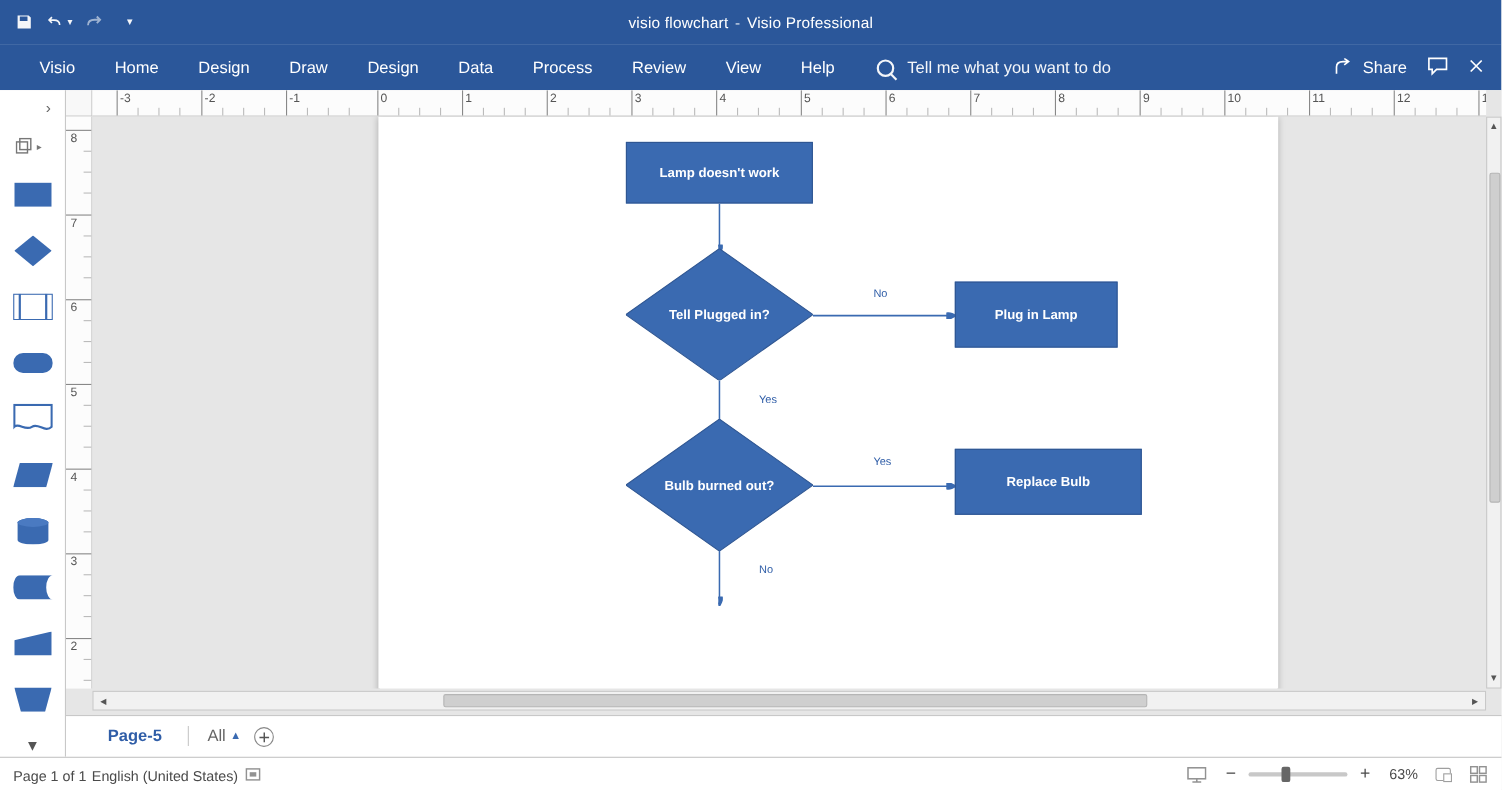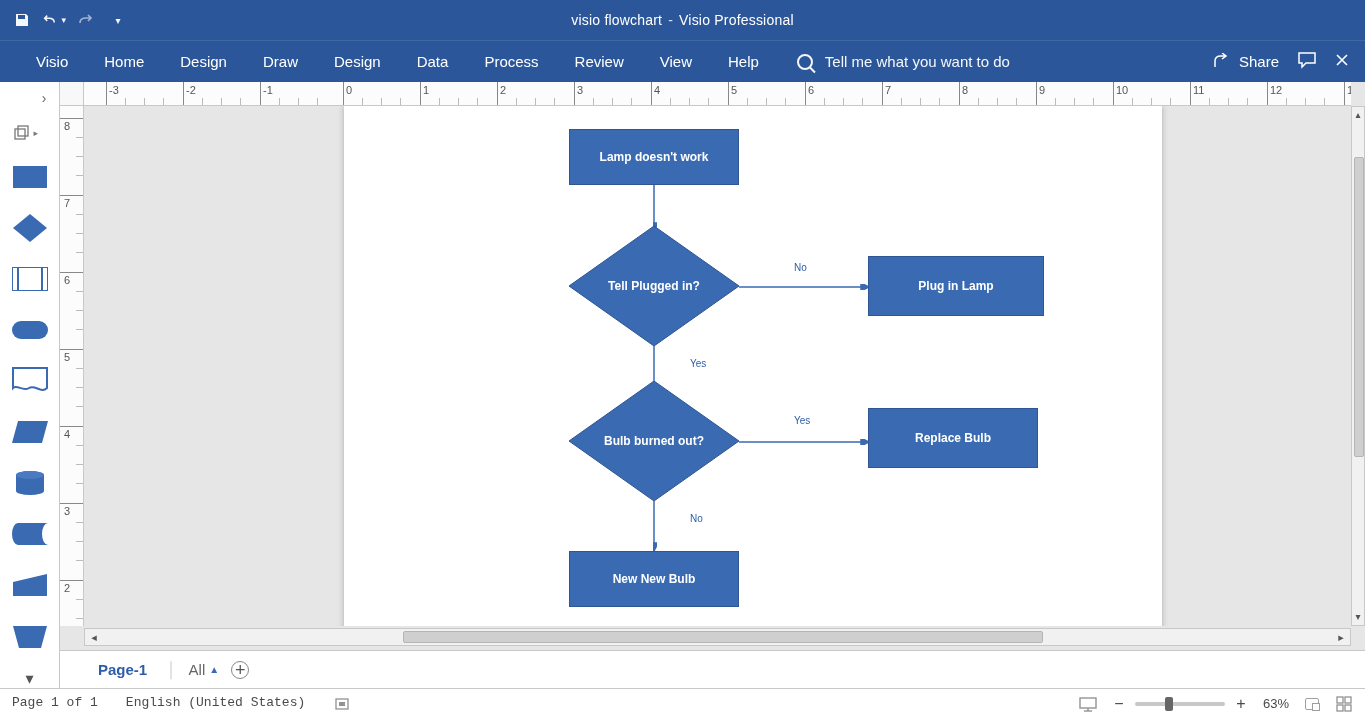--- a/index.html
+++ b/index.html
@@ -231,21 +231,21 @@
   .add-page{cursor:pointer;color:#555;font-size:18px;border:1.5px solid #888;border-radius:50%;width:18px;height:18px;display:flex;align-items:center;justify-content:center;line-height:1;}
 
   
   .statusbar {
     position:absolute;left:0;right:0;bottom:0;height:30px;
     background:#fff;border-top:1px solid var(--border-gray);
     display:flex;align-items:center;
     font-size:13px;color:var(--text-muted);
     padding:0 12px;
   }
-  .statusbar .sb-left{display:flex;align-items:flex-start;gap:28px;font-family:Liberation Mono, monospace;}
+  .statusbar .sb-left{display:flex;align-items:flex-end;gap:5px;}
   .statusbar .sb-right{margin-left:auto;display:flex;align-items:center;gap:14px;}
   .zoom-slider{display:flex;align-items:center;gap:8px;}
   .zoom-slider .zbtn{cursor:pointer;font-size:16px;width:16px;text-align:center;}
   .zoom-track{width:90px;height:4px;background:#c8c8c8;position:relative;border-radius:2px;}
   .zoom-thumb{position:absolute;top:-5px;left:30px;width:8px;height:14px;background:#666;border-radius:2px;cursor:pointer;}
   .sb-icon{cursor:pointer;opacity:.8;width:18px;height:18px;display:flex;align-items:center;justify-content:center;}
   .rec-icon{border:1.5px solid #888;border-radius:2px;width:14px;height:12px;position:relative;}
   .rec-icon::after{content:"";position:absolute;right:-2px;bottom:-2px;width:6px;height:6px;border:1.5px solid #888;background:#fff;}
 </style>
 </head>
@@ -526,21 +526,21 @@
             </svg>
           <span>Tell Plugged in?</span>
         </div>
 
         <svg class="connector" style="left:395px;top:178px;width:130px;height:6px;">
           <line x1="0" y1="3" x2="122" y2="3"></line>
             <polygon class="arrowhead" points="130,3 122,-1 122,7"></polygon>
         </svg>
         <div class="edge-label" style="left:450px;top:156px;">No</div>
 
-        <div class="process-box" style="left:524px;top:150px;width:176px;height:60px;">
+        <div class="process-box" style="left:524px;top:150px;width:148px;height:60px;">
           <span>Plug in Lamp</span>
         </div>
 
         <svg class="connector" style="left:309px;top:240px;width:4px;height:46px;">
           <line x1="1" y1="0" x2="1" y2="40"></line>
             <polygon class="arrowhead" points="1,46 -3,38 5,38"></polygon>
         </svg>
         <div class="edge-label" style="left:346px;top:252px;">Yes</div>
 
         <div class="decision" style="left:225px;top:275px;">
@@ -558,42 +558,39 @@
         <div class="process-box" style="left:524px;top:302px;width:170px;height:60px;">
           <span>Replace Bulb</span>
         </div>
 
         <svg class="connector" style="left:309px;top:395px;width:4px;height:50px;">
           <line x1="1" y1="0" x2="1" y2="44"></line>
             <polygon class="arrowhead" points="1,50 -3,42 5,42"></polygon>
         </svg>
         <div class="edge-label" style="left:346px;top:407px;">No</div>
 
-        <div class="process-box" style="left:225px;top:445px;width:170px;height:56px;">
-          <span>New New Bulb</span>
-        </div>
 
       </div>
     </div>
 
     <div class="canvas-scroll-h">
       <div class="h-arrow">◂</div>
       <div class="h-track">
         <div class="h-thumb"></div>
       </div>
       <div class="h-arrow">▸</div>
     </div>
     <div class="canvas-scroll-v">
       <div class="v-arrow">▴</div>
       <div class="v-thumb"></div>
       <div class="v-arrow" style="position:absolute;bottom:0;width:100%;">▾</div>
     </div>
 
     <div class="pagetabs">
-      <div class="pagetab">Page-1</div>
+      <div class="pagetab">Page-5</div>
       <div class="ptsep">│</div>
       <div class="all-btn">
         <span>All</span>
         <span style="font-size:10px;color:#3a6ab1;">▲</span>
       </div>
       <div class="add-page">+</div>
     </div>
 
   </div>
 </div>

